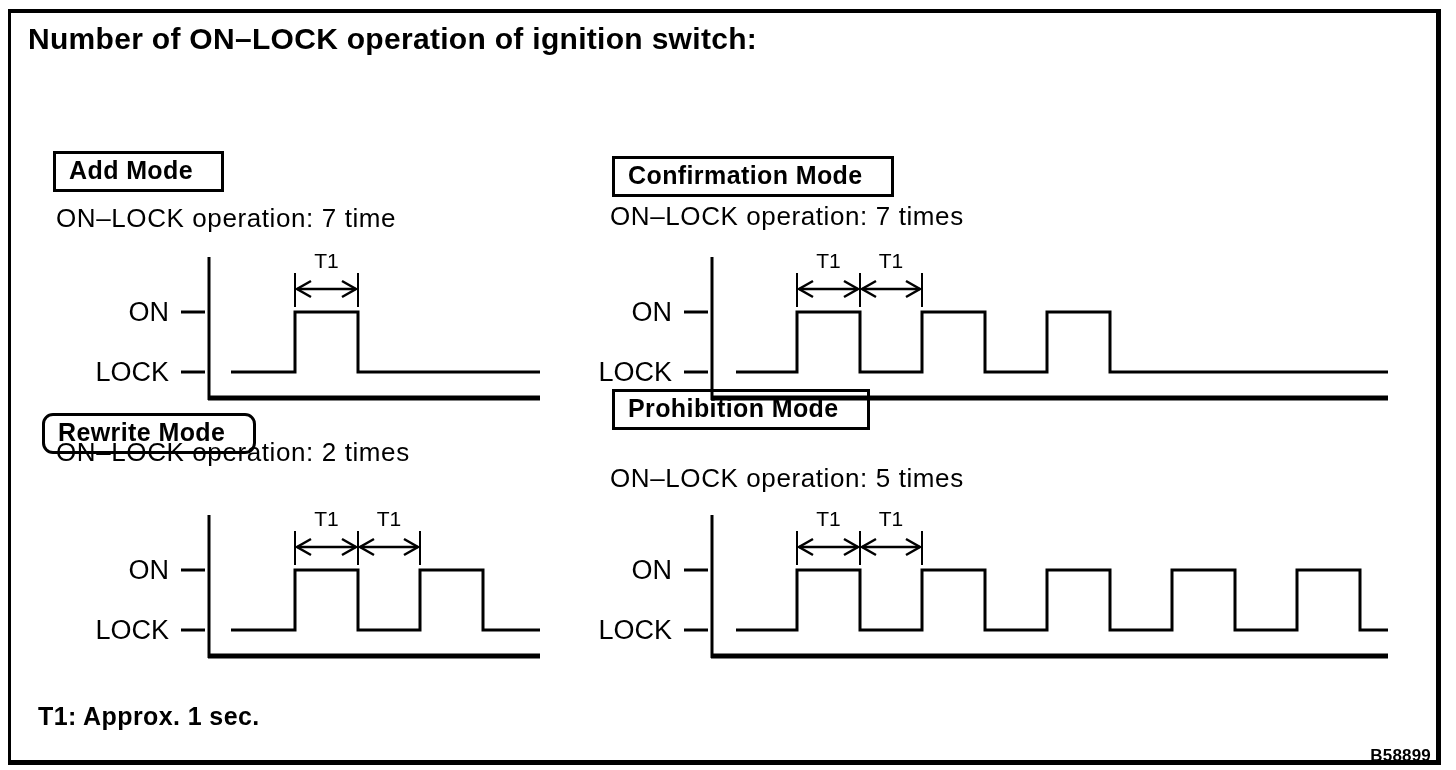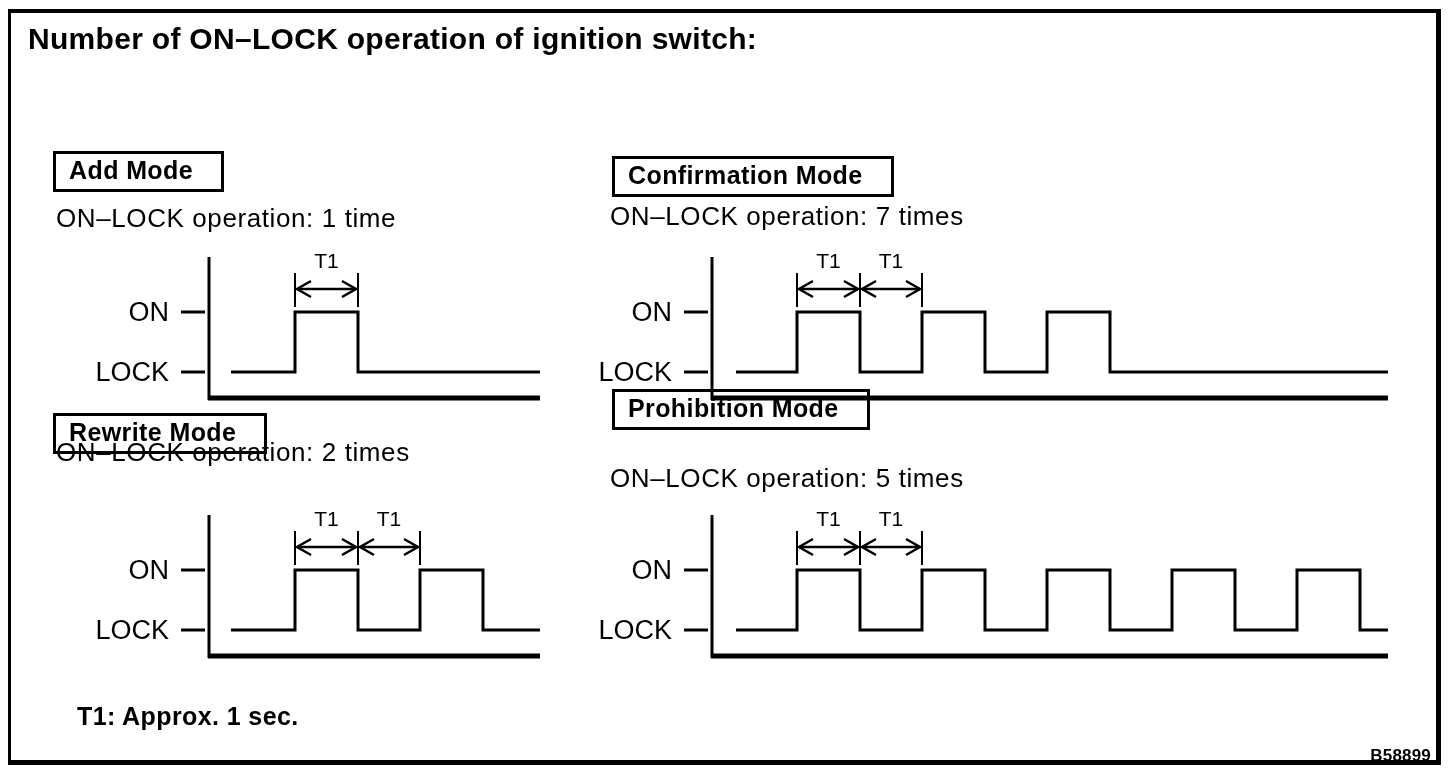--- a/index.html
+++ b/index.html
@@ -13,53 +13,53 @@
     position:absolute;left:28px;top:22px;
     font-size:30px;font-weight:bold;letter-spacing:0.3px;white-space:nowrap;
   }
   .mode-box{
     position:absolute;display:inline-block;box-sizing:border-box;
     border:3px solid #000;padding:2px 28px 4px 13px;
     font-size:25px;font-weight:bold;letter-spacing:0.4px;white-space:nowrap;background:#fff;
   }
   .mode-box.add{left:53px;top:151px;}
   .mode-box.confirmation{left:612px;top:156px;}
-  .mode-box.rewrite{left:53px;top:413px;}
+  .mode-box.rewrite{left:42px;top:413px;border-radius:11px;}
   .mode-box.prohibition{left:612px;top:389px;}
   .op-text{
     position:absolute;font-size:26px;font-weight:normal;letter-spacing:0.6px;white-space:nowrap;
   }
   .op-text.add{left:56px;top:203px;}
   .op-text.confirmation{left:610px;top:201px;}
   .op-text.rewrite{left:56px;top:437px;}
   .op-text.prohibition{left:610px;top:463px;}
   .footnote{
     position:absolute;left:38px;top:702px;
-    font-size:25px;font-weight:bold;letter-spacing:0.4px;white-space:nowrap;margin-left:39px;
+    font-size:25px;font-weight:bold;letter-spacing:0.4px;white-space:nowrap;
   }
   .refcode{
     position:absolute;right:25px;top:734px;
     font-size:17px;font-weight:bold;letter-spacing:0.2px;margin-top:12px;
   }
   #diagram-svg{position:absolute;left:0;top:0;}
   #diagram-svg text{font-family:"Liberation Sans","DejaVu Sans",sans-serif;fill:#000;}
 </style>
 </head>
 <body>
 
 <div class="frame"></div>
 
 <div class="title">Number of ON–LOCK operation of ignition switch:</div>
 
 <div class="mode-box add">Add Mode</div>
 <div class="mode-box confirmation">Confirmation Mode</div>
 <div class="mode-box rewrite">Rewrite Mode</div>
 <div class="mode-box prohibition">Prohibition Mode</div>
 
-<div class="op-text add">ON–LOCK operation: 1 time</div>
+<div class="op-text add">ON–LOCK operation: 7 time</div>
 <div class="op-text confirmation">ON–LOCK operation: 7 times</div>
 <div class="op-text rewrite">ON–LOCK operation: 2 times</div>
 <div class="op-text prohibition">ON–LOCK operation: 5 times</div>
 
 <div class="footnote">T1: Approx. 1 sec.</div>
 <div class="refcode">B58899</div>
 
 <svg id="diagram-svg" width="1456" height="770" viewBox="0 0 1456 770">
   <g id="diag-0">
       <line x1="209" y1="257" x2="209" y2="400" stroke="#000" stroke-width="3"></line>

